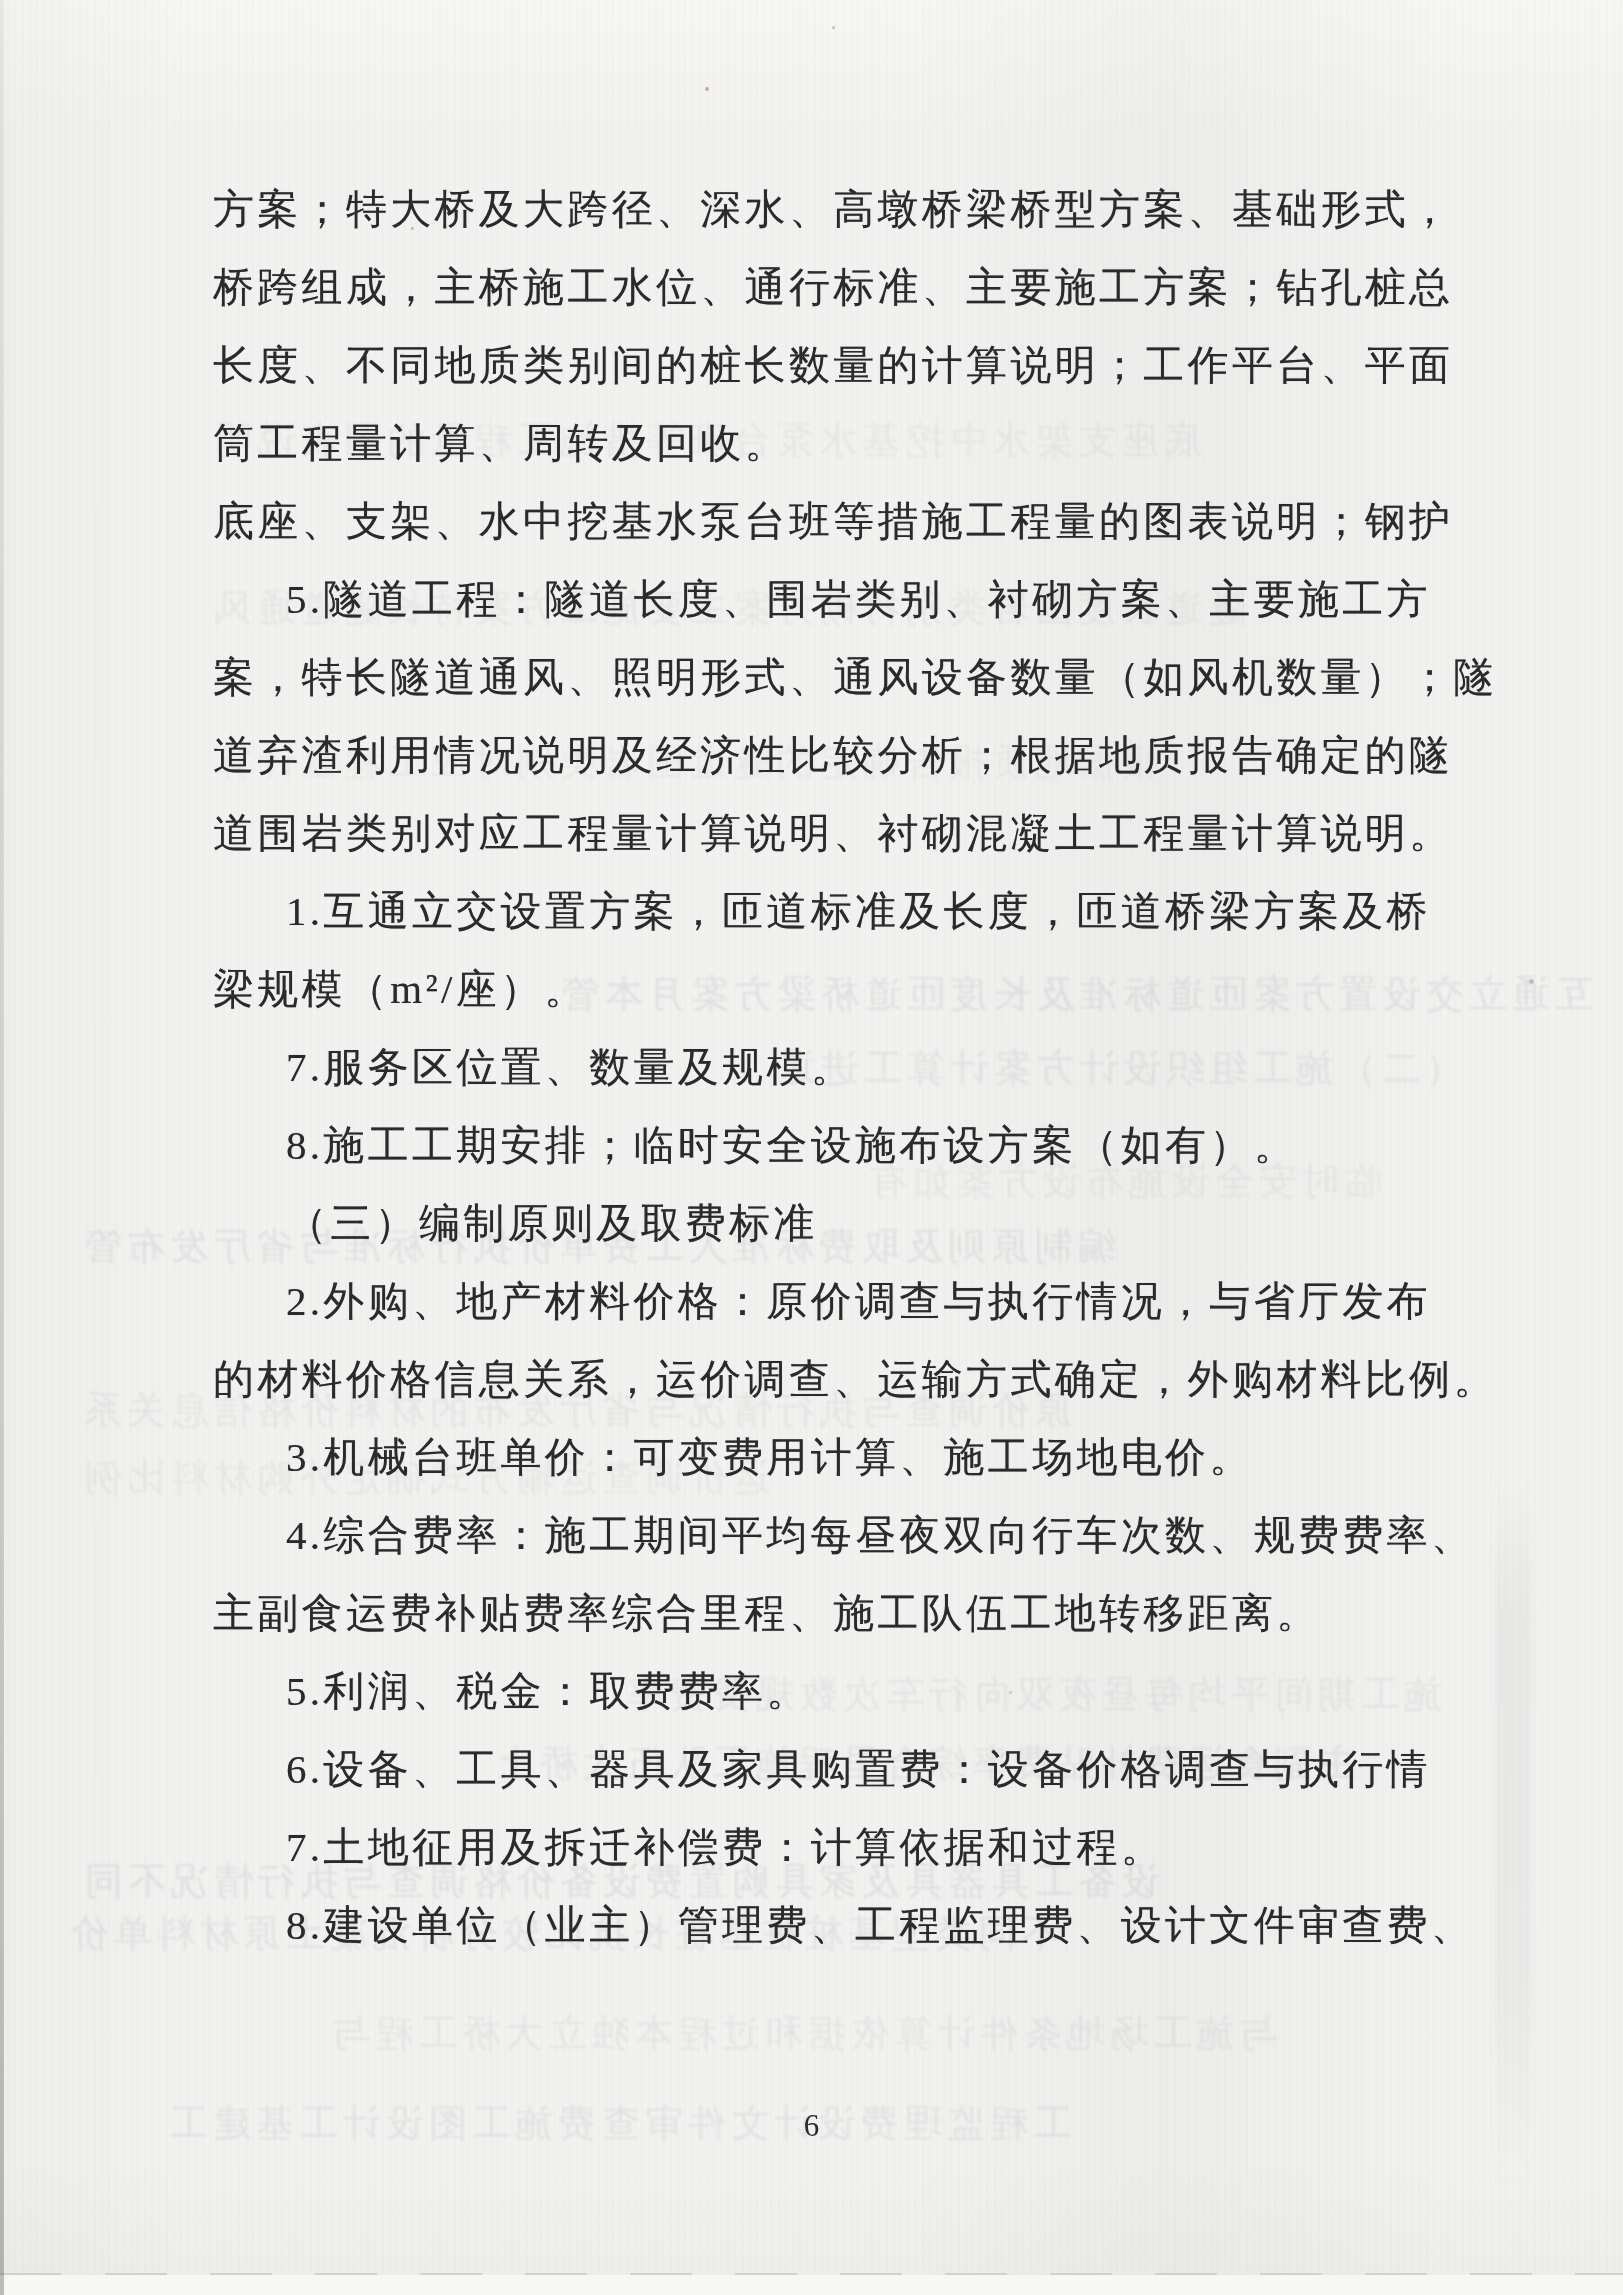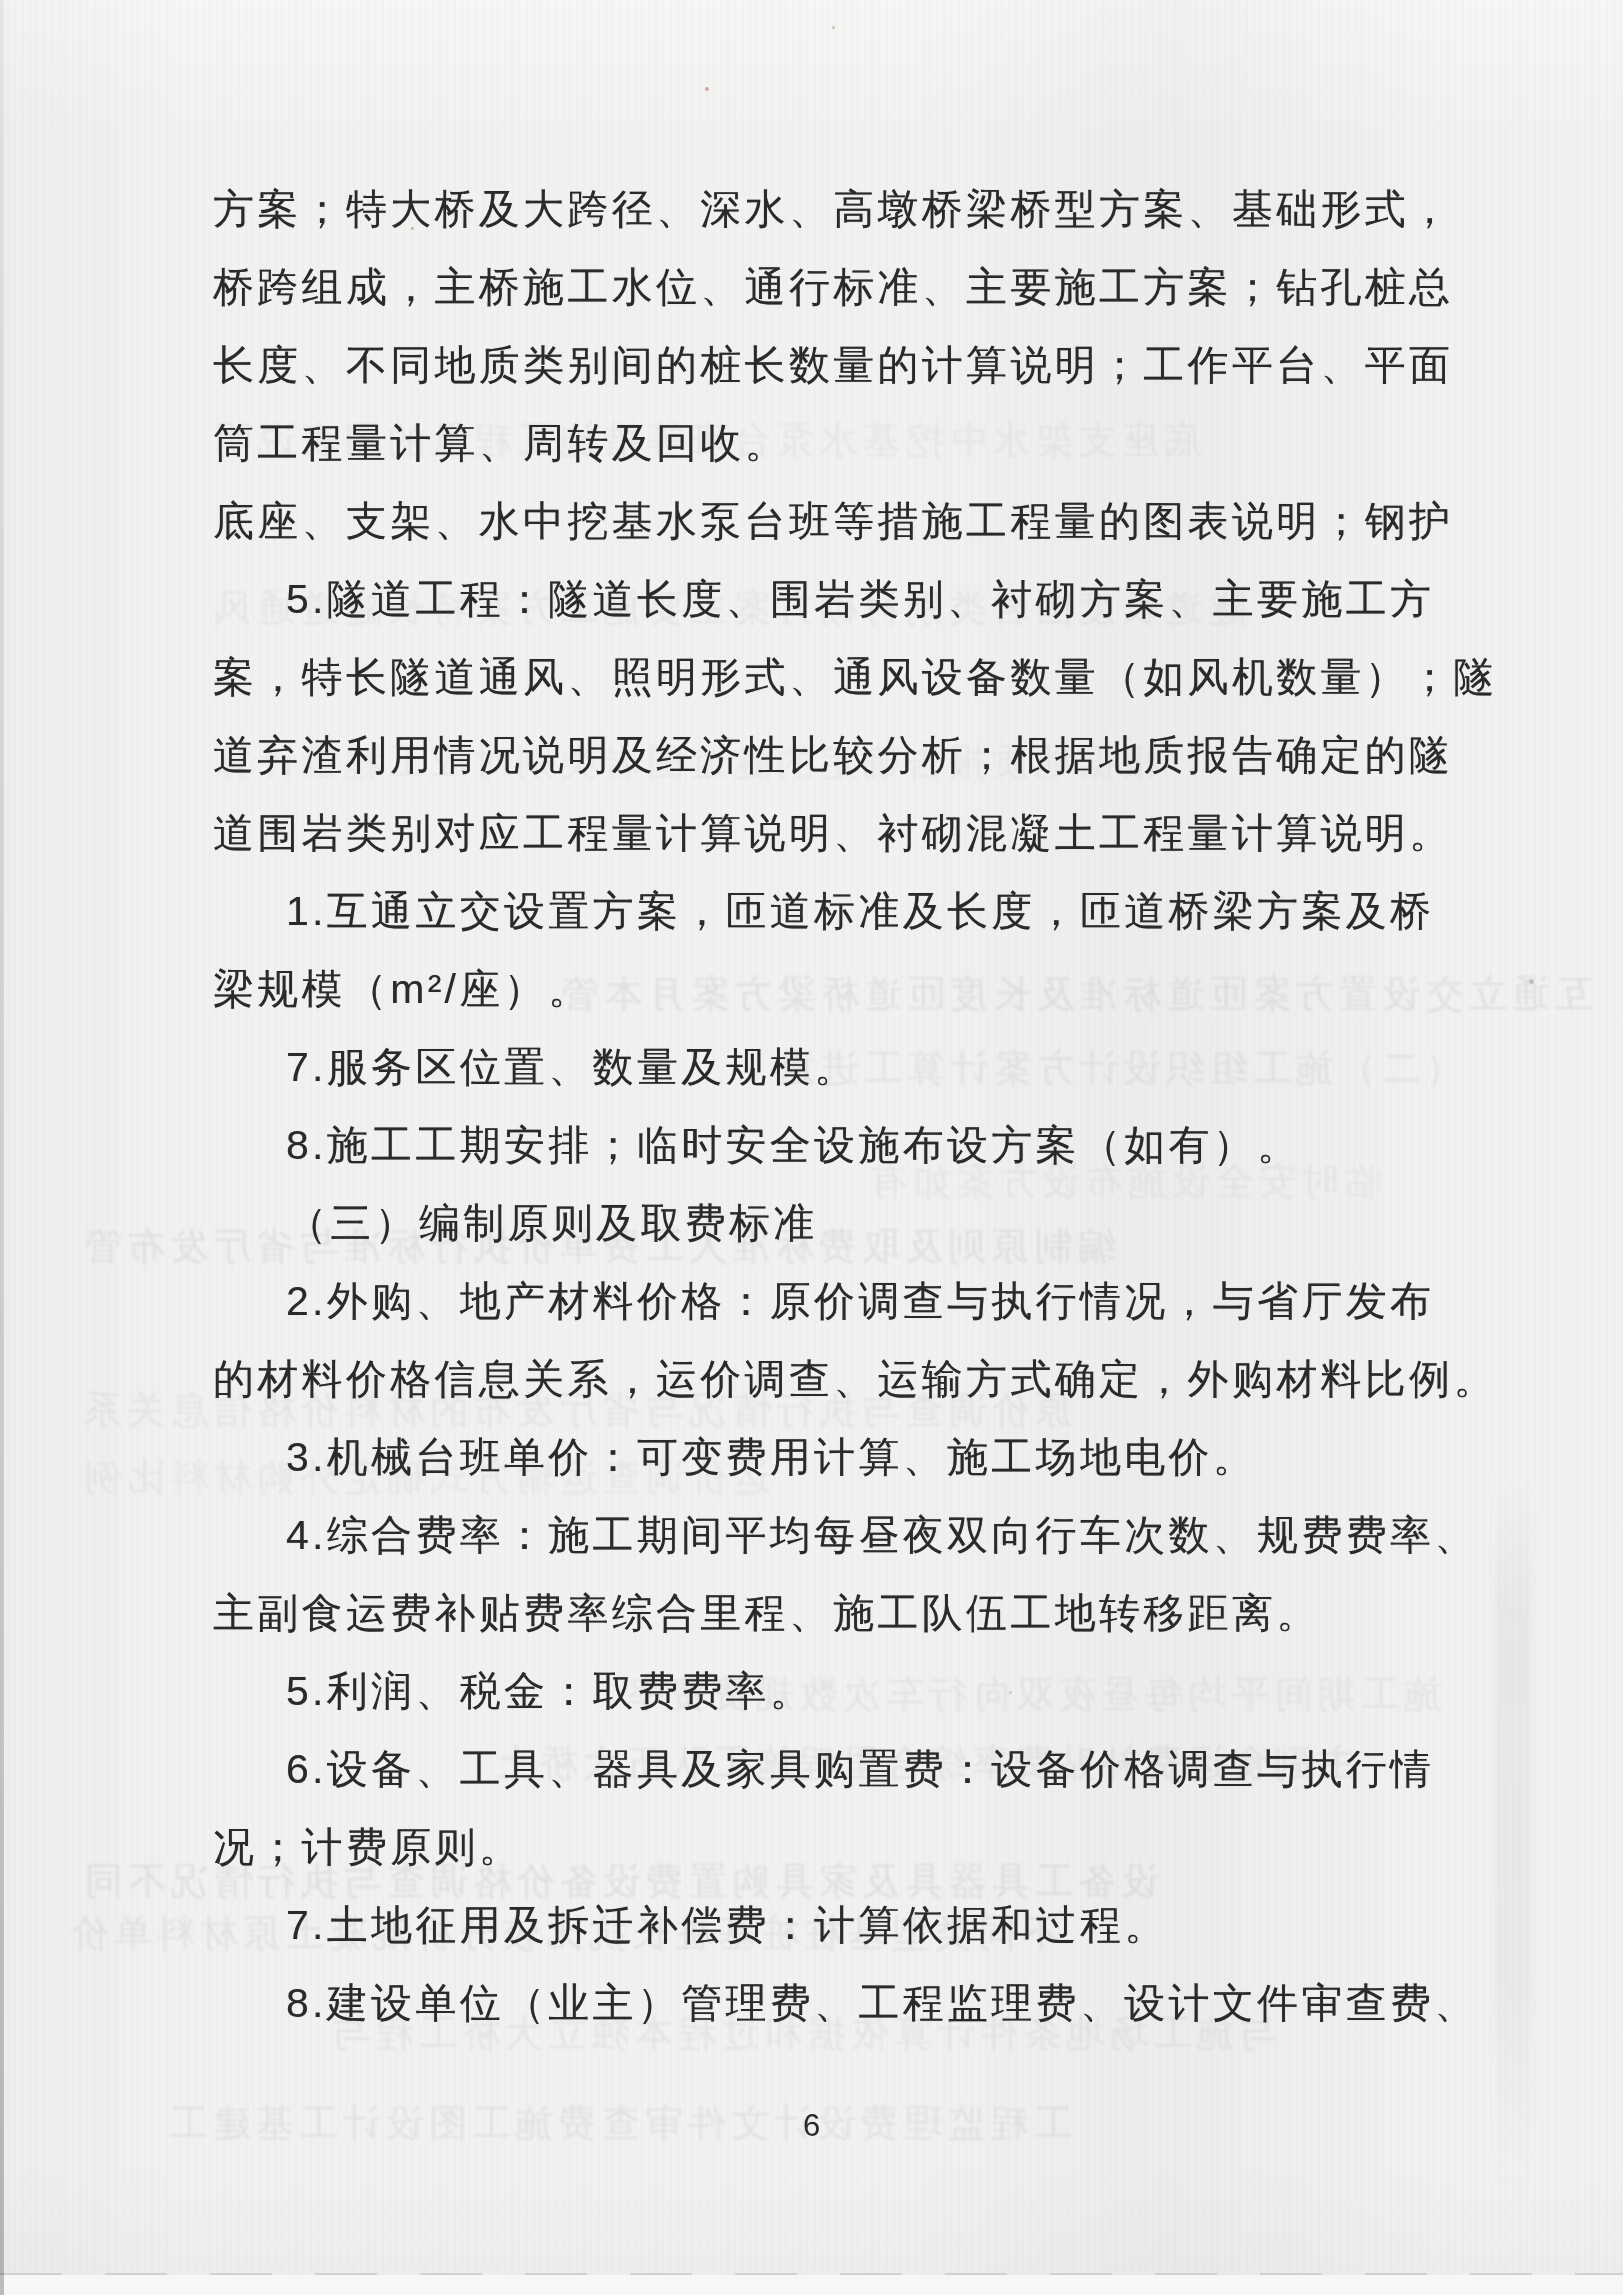--- a/index.html
+++ b/index.html
@@ -7,21 +7,21 @@
     padding: 0;
     background: #e8e8e6;
   }
   .page {
     position: relative;
     width: 1623px;
     height: 2295px;
     margin: 0 auto;
     background: var(--paper, #f1f1ef);
     overflow: hidden;
-    font-family: Liberation Sans, sans-serif;
+    font-family: Liberation Serif, serif;
   }
   
   .paper-texture {
     position: absolute;
     inset: 0;
     background:
       repeating-linear-gradient(90deg, rgba(0,0,0,0.012) 0 2px, rgba(0,0,0,0) 2px 7.2px),
       linear-gradient(90deg, rgba(0,0,0,0.015) 0%, rgba(0,0,0,0) 12%, rgba(0,0,0,0) 55%, rgba(0,0,0,0.02) 72%, rgba(0,0,0,0) 90%),
       linear-gradient(180deg, rgba(255,255,255,0.35) 0%, rgba(0,0,0,0) 6%, rgba(0,0,0,0) 94%, rgba(0,0,0,0.02) 100%);
     pointer-events: none;
@@ -144,21 +144,20 @@
       <div class="line indent">7.服务区位置、数量及规模。</div>
       <div class="line indent">8.施工工期安排；临时安全设施布设方案（如有）。</div>
       <div class="line indent">（三）编制原则及取费标准</div>
       <div class="line indent">2.外购、地产材料价格：原价调查与执行情况，与省厅发布</div>
       <div class="line">的材料价格信息关系，运价调查、运输方式确定，外购材料比例。</div>
       <div class="line indent">3.机械台班单价：可变费用计算、施工场地电价。</div>
       <div class="line indent">4.综合费率：施工期间平均每昼夜双向行车次数、规费费率、</div>
       <div class="line">主副食运费补贴费率综合里程、施工队伍工地转移距离。</div>
       <div class="line indent">5.利润、税金：取费费率。</div>
       <div class="line indent">6.设备、工具、器具及家具购置费：设备价格调查与执行情</div>
-      <div class="line">况；计费原则。</div>
       <div class="line indent">7.土地征用及拆迁补偿费：计算依据和过程。</div>
       <div class="line indent">8.建设单位（业主）管理费、工程监理费、设计文件审查费、</div>
     </div>
 
   <div class="page-number">6</div>
 
   <div class="bottom-rule"></div>
   <div class="bottom-margin"></div>
   <div class="left-edge"></div>
   <div id="specks">

